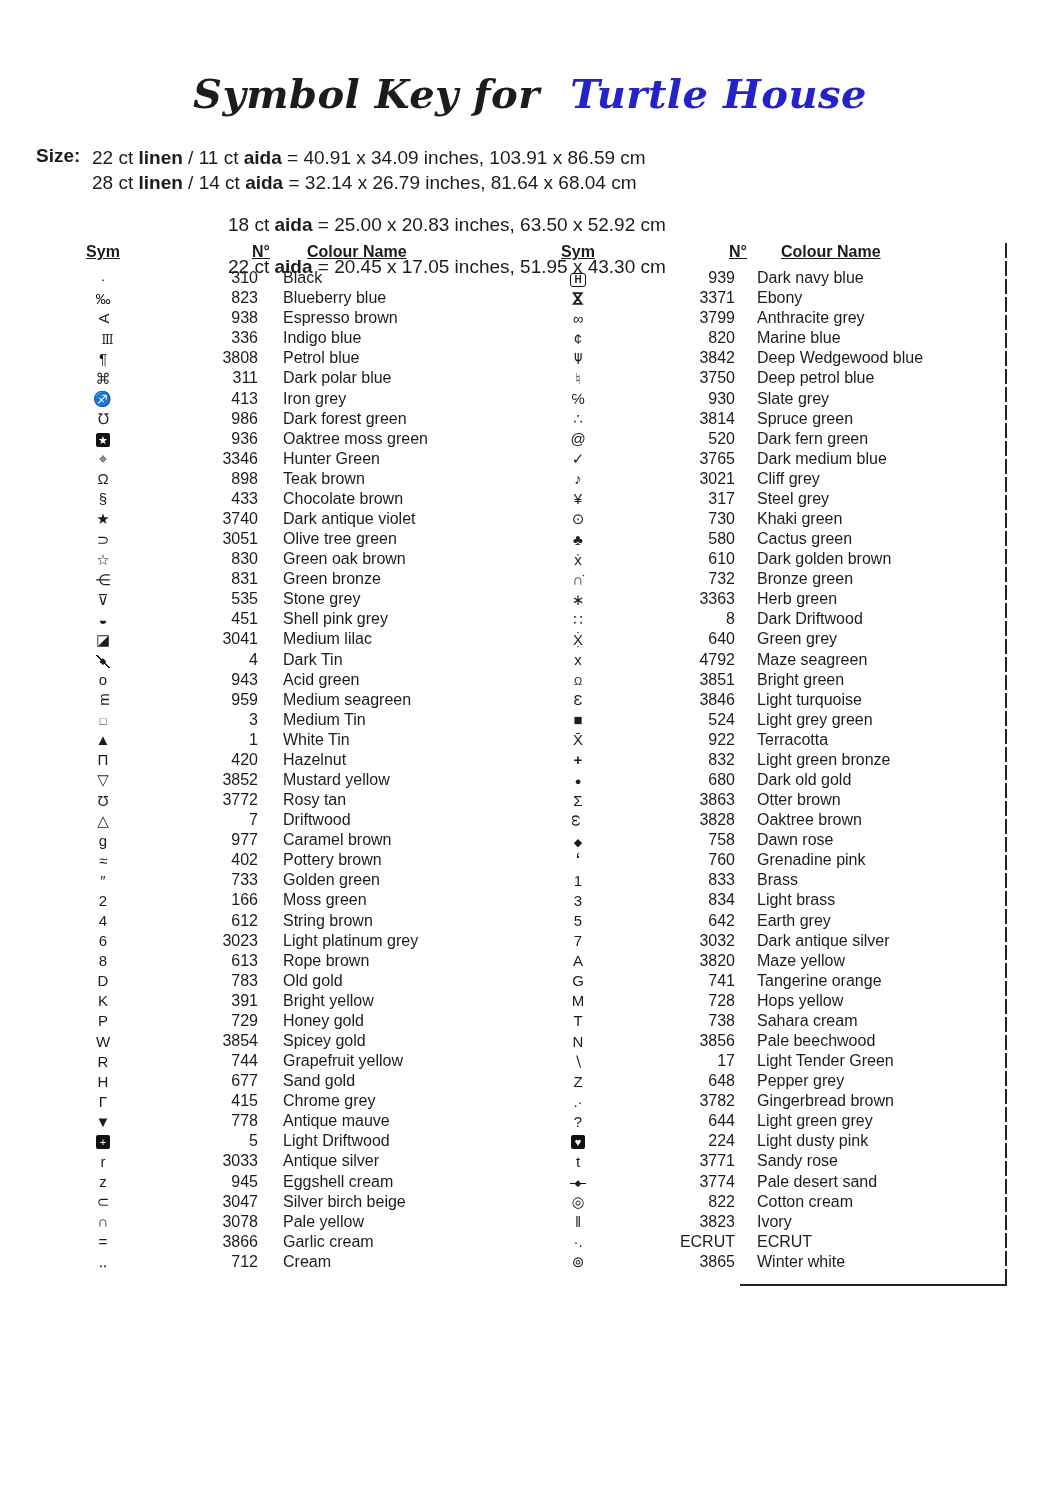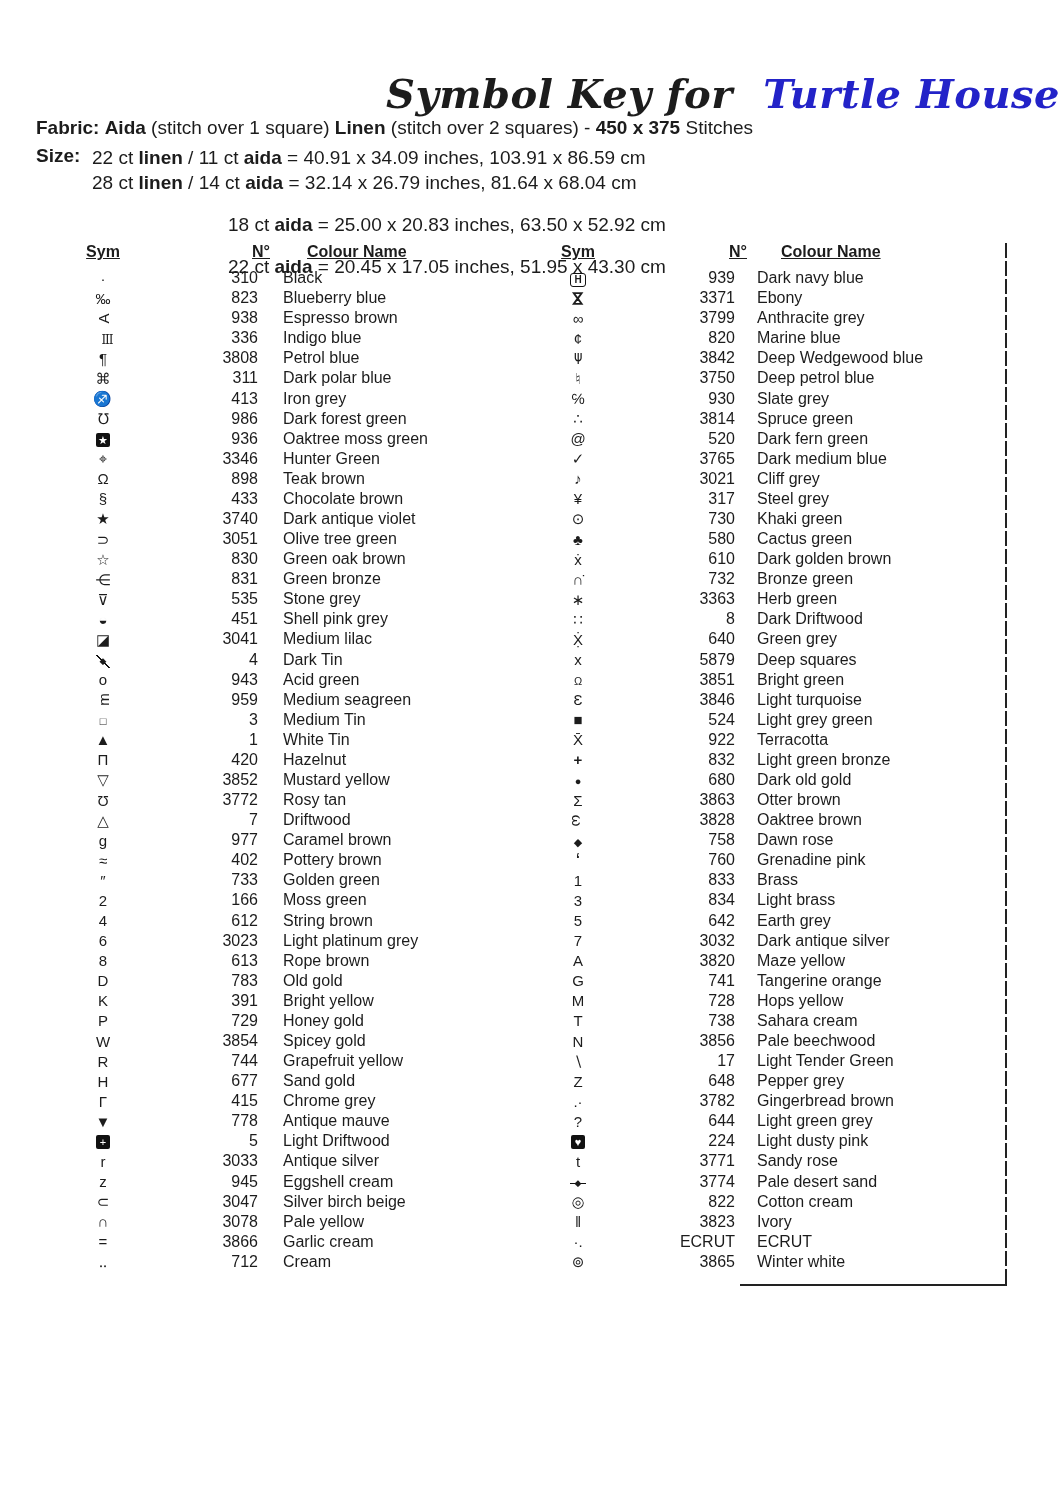--- a/index.html
+++ b/index.html
@@ -1,21 +1,21 @@
 <!DOCTYPE html>
 <html><head>
 <meta charset="utf-8">
 <style>
   html,body{margin:0;padding:0;background:#e8e8e8;}
   #page{position:relative;width:1060px;height:1500px;background:#ffffff;margin:0 auto;
         font-family:"Liberation Sans",sans-serif;color:#1c1c1c;overflow:hidden;}
   .abs{position:absolute;}
 
   
-  #title-line{top:70px;left:0;width:1060px;text-align:right;
+  #title-line{top:70px;left:0;width:1060px;text-align:center;
               font-family:"DejaVu Serif",serif;font-style:italic;font-weight:bold;
               font-size:40px;letter-spacing:.5px;white-space:nowrap;}
   #title-name{margin-left:16px;}
 
   
   #fabric-line{top:117px;left:36px;font-size:19px;white-space:nowrap;}
   #size-label{top:145px;left:36px;font-size:19px;font-weight:bold;}
   #size-lines{top:145px;left:0;}
   .size-line{font-size:19px;height:25px;line-height:25px;white-space:nowrap;}
   .ind0{padding-left:92px;}
@@ -60,21 +60,20 @@
 </head>
 <body>
 
 <div id="page">
 
   <div class="abs" id="title-line">
     <span>Symbol Key for</span>
     <span id="title-name" style="color: rgb(35, 35, 200);">Turtle House</span>
   </div>
 
-  <div class="abs" id="fabric-line"><span style="font-weight: bold;">Fabric:</span><span>  </span><span style="font-weight: bold;">Aida</span><span>  (stitch over 1 square)   </span><span style="font-weight: bold;">Linen</span><span>  (stitch over 2 squares) -  </span><span style="font-weight: bold;">450 x 375</span><span> Stitches</span></div>
 
   <div class="abs" id="size-label">Size:</div>
   <div class="abs" id="size-lines">
       <div class="size-line ind0"><span>22 ct </span><span style="font-weight: bold;">linen</span><span> / 11 ct </span><span style="font-weight: bold;">aida</span><span> = 40.91 x 34.09 inches, 103.91 x 86.59 cm</span></div>
       <div class="size-line ind0"><span>28 ct </span><span style="font-weight: bold;">linen</span><span> / 14 ct </span><span style="font-weight: bold;">aida</span><span> = 32.14 x 26.79 inches, 81.64 x 68.04 cm</span></div>
       <div class="size-line ind1"><span>18 ct </span><span style="font-weight: bold;">aida</span><span>  = 25.00 x 20.83 inches, 63.50 x 52.92 cm</span></div>
       <div class="size-line ind1"><span>22 ct </span><span style="font-weight: bold;">aida</span><span> = 20.45 x 17.05 inches, 51.95 x 43.30 cm</span></div>
     </div>
 
   <div class="key-table" id="table-0">
@@ -431,22 +430,22 @@
         <span class="c-num">8</span>
         <span class="c-name">Dark Driftwood</span>
       </div>
       <div class="row">
         <span class="c-sym"><span>Ẋ̣</span></span>
         <span class="c-num">640</span>
         <span class="c-name">Green grey</span>
       </div>
       <div class="row">
         <span class="c-sym"><span>x</span></span>
-        <span class="c-num">5879</span>
-        <span class="c-name">Deep squares</span>
+        <span class="c-num">4792</span>
+        <span class="c-name">Maze seagreen</span>
       </div>
       <div class="row">
         <span class="c-sym"><span class="sm">Ω</span></span>
         <span class="c-num">3851</span>
         <span class="c-name">Bright green</span>
       </div>
       <div class="row">
         <span class="c-sym"><span>Ɛ</span></span>
         <span class="c-num">3846</span>
         <span class="c-name">Light turquoise</span>

